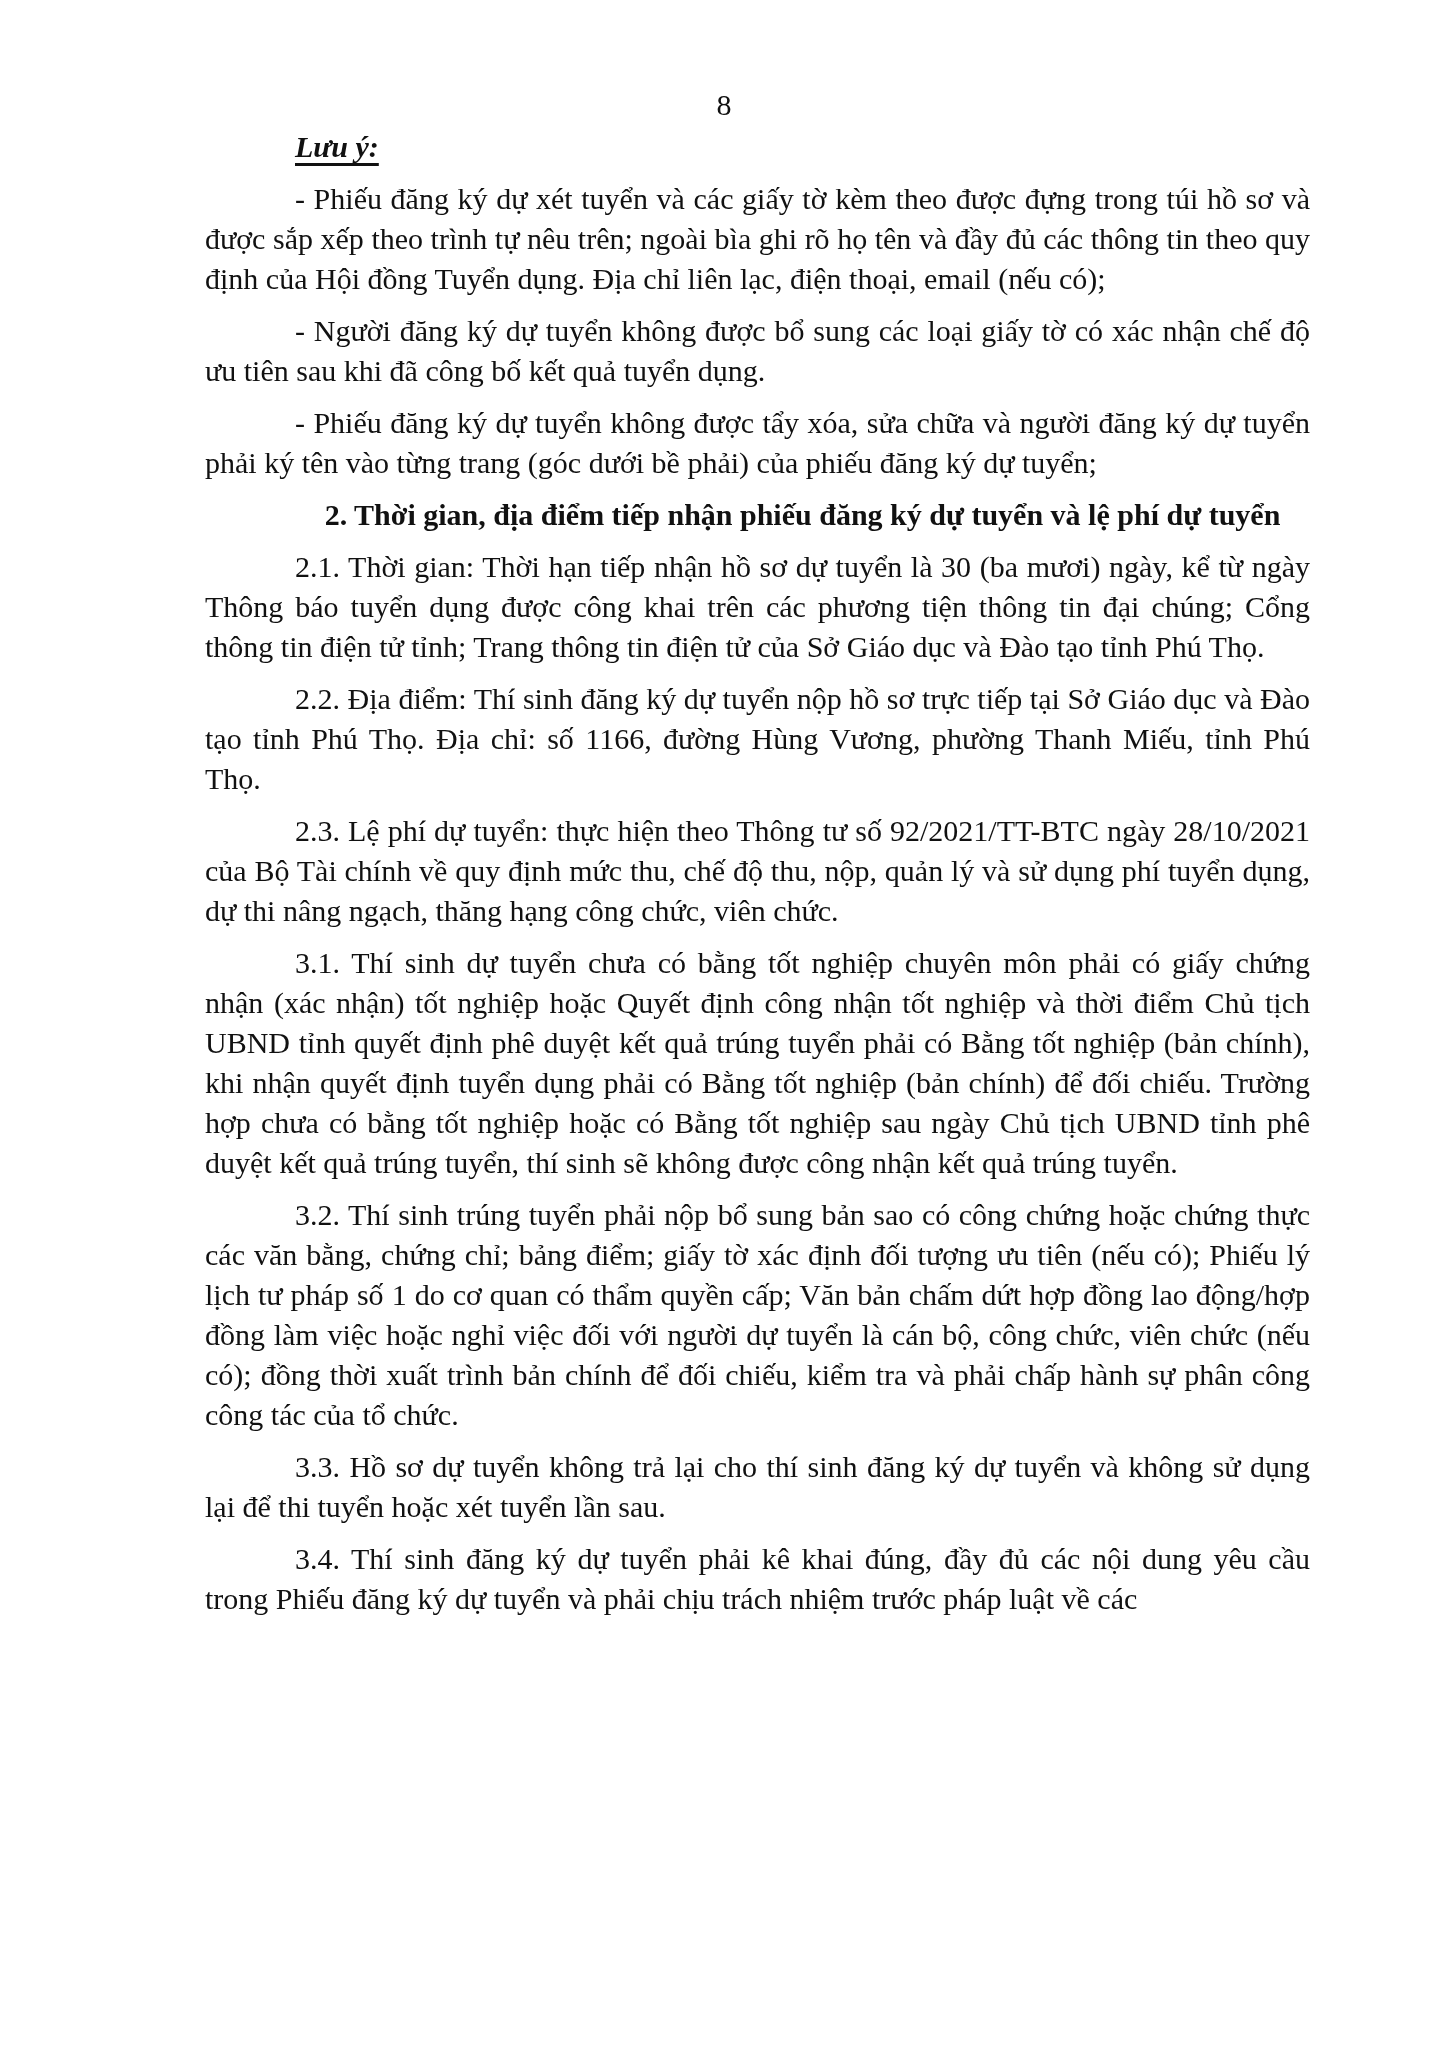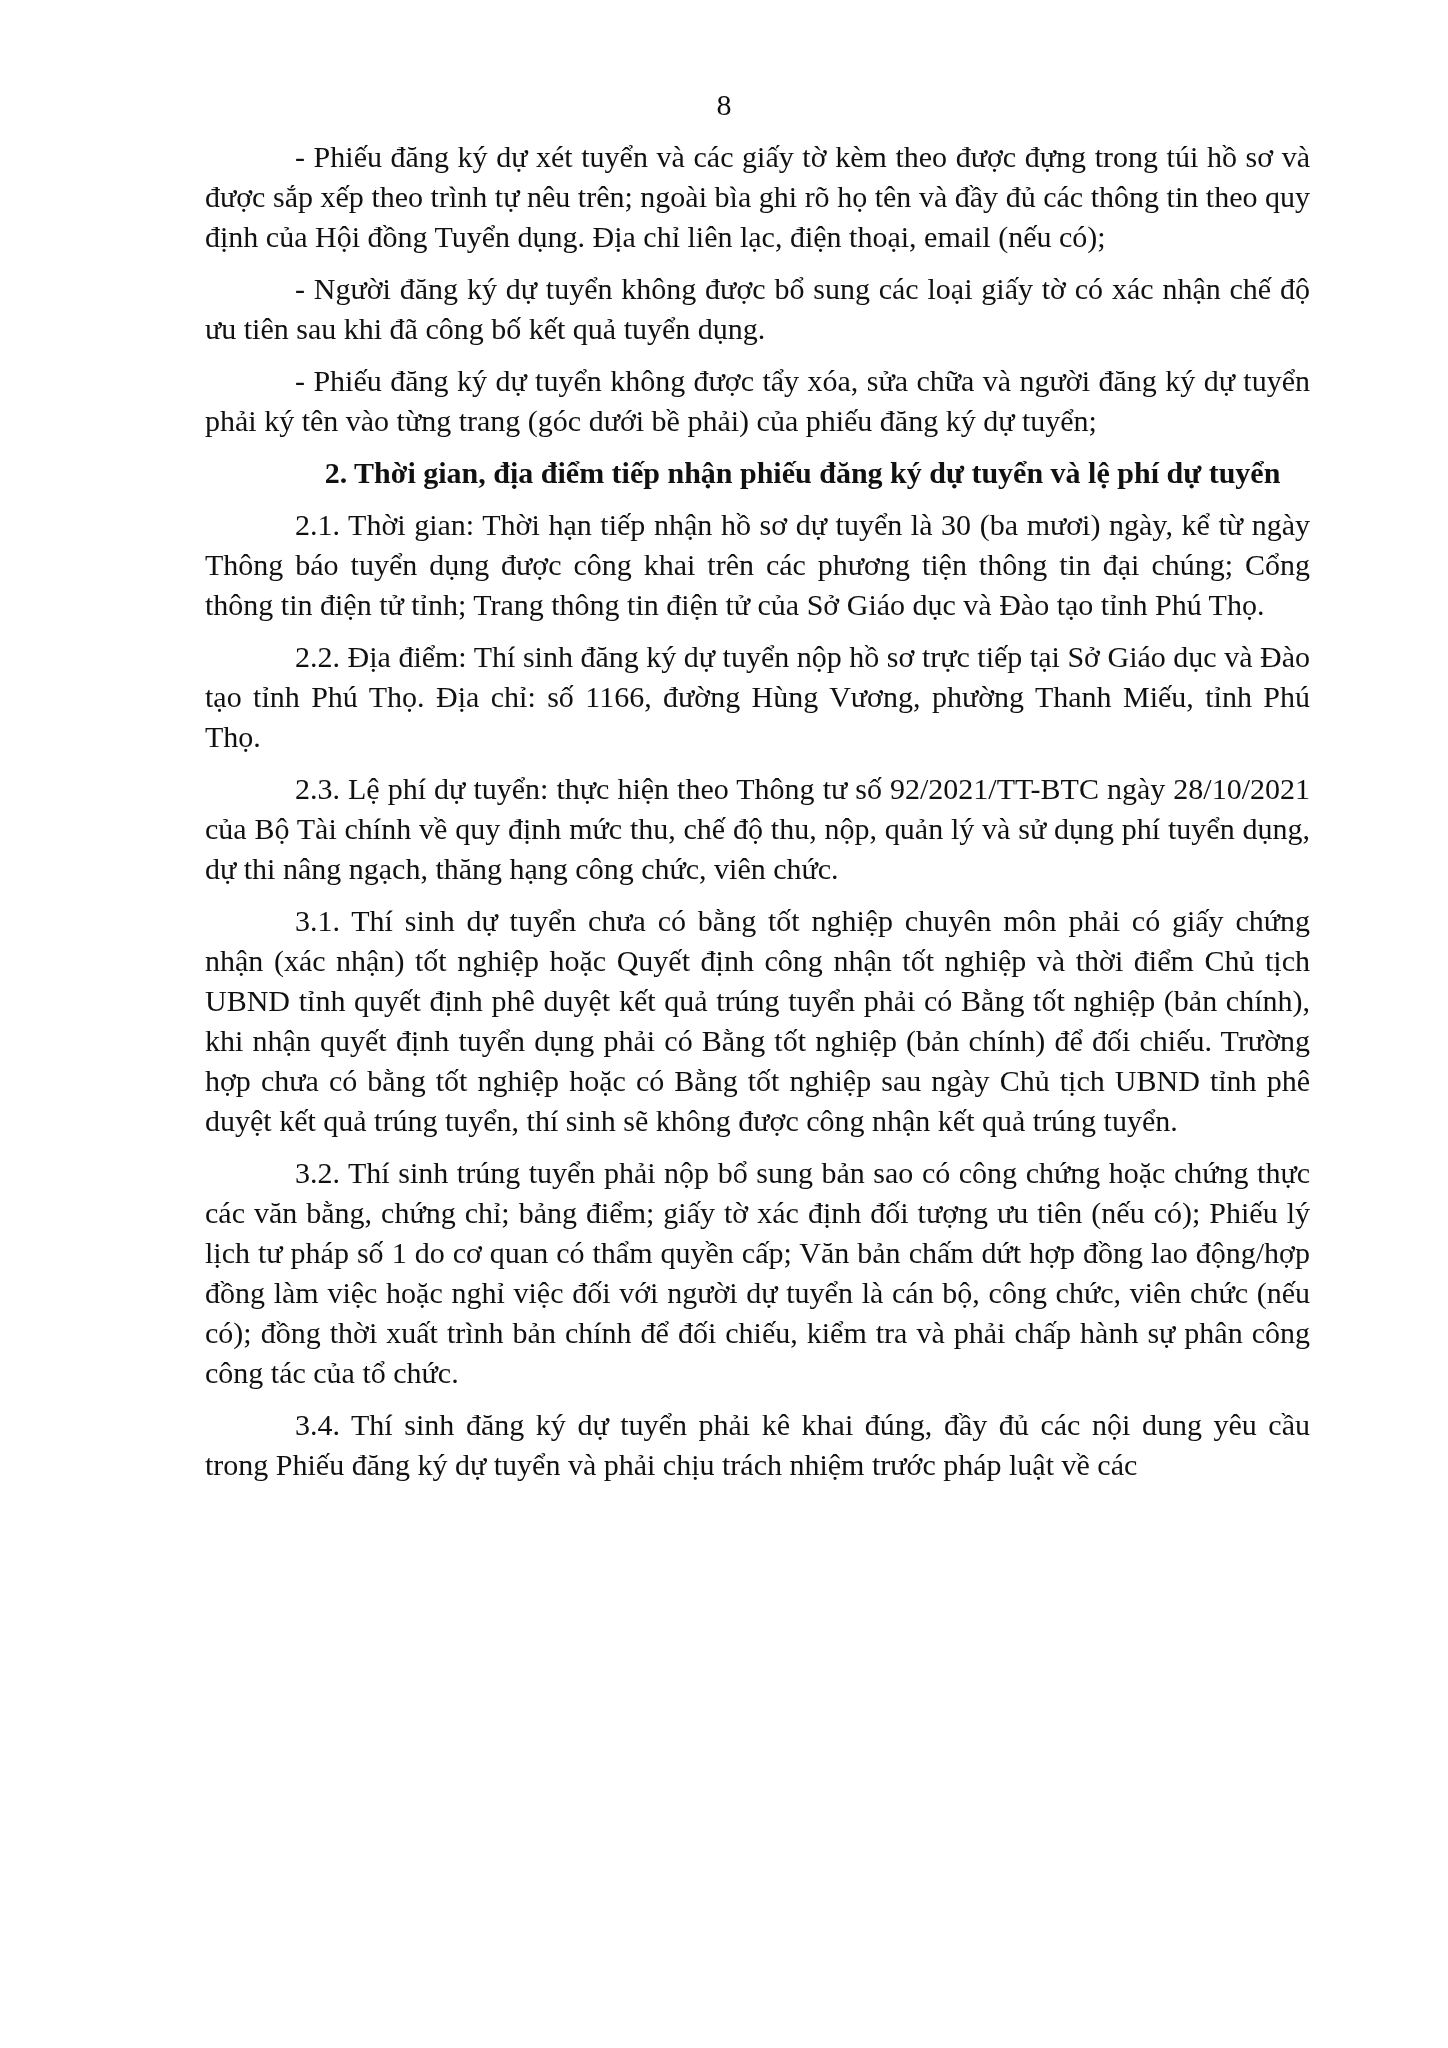--- a/index.html
+++ b/index.html
@@ -50,20 +50,21 @@
   }
 </style>
 </head>
 <body>
 
 <div class="page">
   <p class="page-number">8</p>
 
   <div class="content">
 
+    <p class="note-heading">Lưu ý:</p>
 
     <p class="para">- Phiếu đăng ký dự xét tuyển và các giấy tờ kèm theo được đựng trong túi hồ sơ và được sắp xếp theo trình tự nêu trên; ngoài bìa ghi rõ họ tên và đầy đủ các thông tin theo quy định của Hội đồng Tuyển dụng. Địa chỉ liên lạc, điện thoại, email (nếu có);</p>
 
     <p class="para">- Người đăng ký dự tuyển không được bổ sung các loại giấy tờ có xác nhận chế độ ưu tiên sau khi đã công bố kết quả tuyển dụng.</p>
 
     <p class="para">- Phiếu đăng ký dự tuyển không được tẩy xóa, sửa chữa và người đăng ký dự tuyển phải ký tên vào từng trang (góc dưới bề phải) của phiếu đăng ký dự tuyển;</p>
 
     <p class="heading">2. Thời gian, địa điểm tiếp nhận phiếu đăng ký dự tuyển và lệ phí dự tuyển</p>
 
     <p class="para">2.1. Thời gian: Thời hạn tiếp nhận hồ sơ dự tuyển là 30 (ba mươi) ngày, kể từ ngày Thông báo tuyển dụng được công khai trên các phương tiện thông tin đại chúng; Cổng thông tin điện tử tỉnh; Trang thông tin điện tử của Sở Giáo dục và Đào tạo tỉnh Phú Thọ.</p>
@@ -71,17 +72,18 @@
     <p class="para">2.2. Địa điểm: Thí sinh đăng ký dự tuyển nộp hồ sơ trực tiếp tại Sở Giáo dục và Đào tạo tỉnh Phú Thọ. Địa chỉ: số 1166, đường Hùng Vương, phường Thanh Miếu, tỉnh Phú Thọ.</p>
 
     <p class="para">2.3. Lệ phí dự tuyển: thực hiện theo Thông tư số 92/2021/TT-BTC ngày 28/10/2021 của Bộ Tài chính về quy định mức thu, chế độ thu, nộp, quản lý và sử dụng phí tuyển dụng, dự thi nâng ngạch, thăng hạng công chức, viên chức.</p>
 
 
 
     <p class="para">3.1. Thí sinh dự tuyển chưa có bằng tốt nghiệp chuyên môn phải có giấy chứng nhận (xác nhận) tốt nghiệp hoặc Quyết định công nhận tốt nghiệp và thời điểm Chủ tịch UBND tỉnh quyết định phê duyệt kết quả trúng tuyển phải có Bằng tốt nghiệp (bản chính), khi nhận quyết định tuyển dụng phải có Bằng tốt nghiệp (bản chính) để đối chiếu. Trường hợp chưa có bằng tốt nghiệp hoặc có Bằng tốt nghiệp sau ngày Chủ tịch UBND tỉnh phê duyệt kết quả trúng tuyển, thí sinh sẽ không được công nhận kết quả trúng tuyển.</p>
 
     <p class="para">3.2. Thí sinh trúng tuyển phải nộp bổ sung bản sao có công chứng hoặc chứng thực các văn bằng, chứng chỉ; bảng điểm; giấy tờ xác định đối tượng ưu tiên (nếu có); Phiếu lý lịch tư pháp số 1 do cơ quan có thẩm quyền cấp; Văn bản chấm dứt hợp đồng lao động/hợp đồng làm việc hoặc nghỉ việc đối với người dự tuyển là cán bộ, công chức, viên chức (nếu có); đồng thời xuất trình bản chính để đối chiếu, kiểm tra và phải chấp hành sự phân công công tác của tổ chức.</p>
 
+    <p class="para">3.3. Hồ sơ dự tuyển không trả lại cho thí sinh đăng ký dự tuyển và không sử dụng lại để thi tuyển hoặc xét tuyển lần sau.</p>
 
     <p class="para">3.4. Thí sinh đăng ký dự tuyển phải kê khai đúng, đầy đủ các nội dung yêu cầu trong Phiếu đăng ký dự tuyển và phải chịu trách nhiệm trước pháp luật về các</p>
 
   </div>
 </div>
 
 </body></html>

